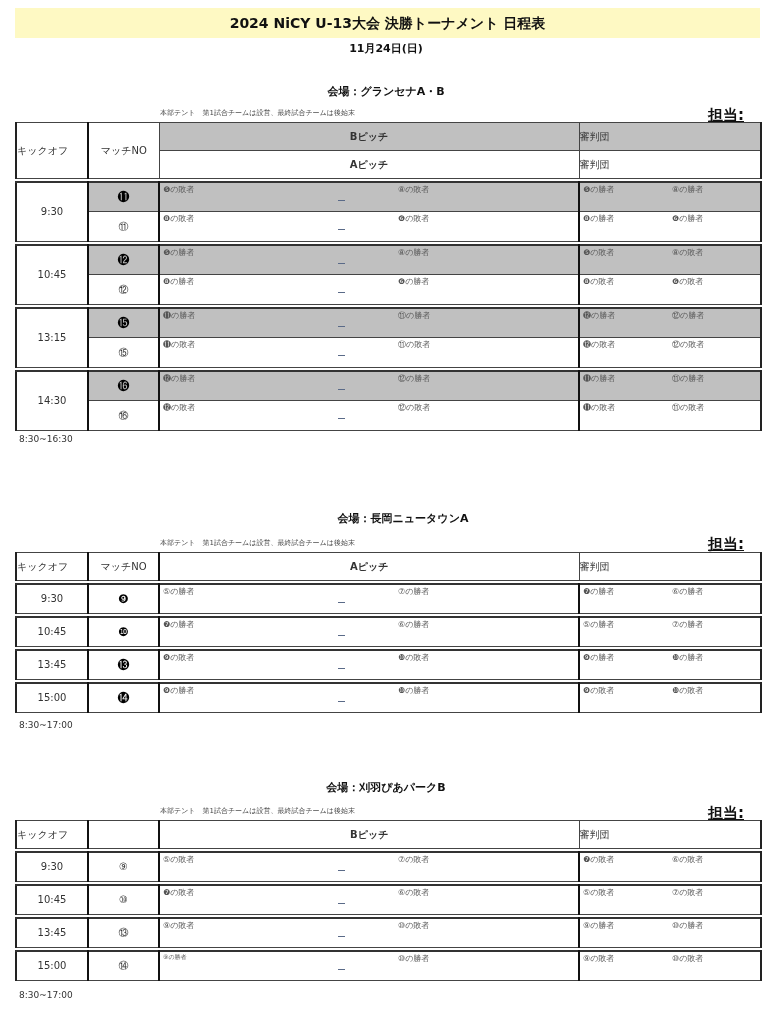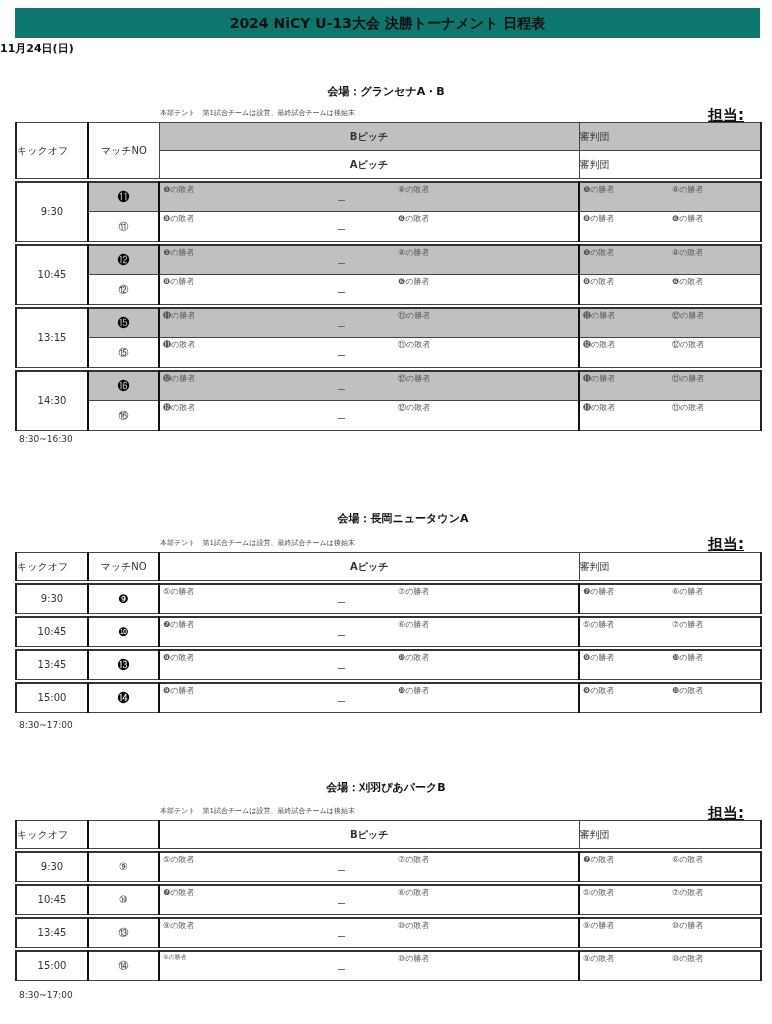--- a/index.html
+++ b/index.html
@@ -3,25 +3,25 @@
 <meta charset="utf-8">
 <style>
   * { box-sizing: border-box; margin: 0; padding: 0; }
   body {
     width: 772px; height: 1024px; background: #ffffff;
     font-family: "DejaVu Sans", "Liberation Sans", sans-serif;
     color: #222; position: relative; overflow: hidden;
   }
   .title-bar {
     position: absolute; left: 15px; top: 8px; width: 745px; height: 30px;
-    background: #0f766e; text-align: center; font-weight: bold; font-size: 14px;
+    background: #fef9c3; text-align: center; font-weight: bold; font-size: 14px;
     line-height: 30px; color: #111;
   }
   .date {
-    position: absolute; left: 0; top: 41px; width: 772px; text-align: left;
+    position: absolute; left: 0; top: 41px; width: 772px; text-align: center;
     font-weight: bold; font-size: 11px; color: #111;
   }
   .venue {
     position: absolute; left: 0; width: 772px; text-align: center;
     font-weight: bold; font-size: 11px; color: #111;
   }
   .note {
     position: absolute; left: 160px; font-size: 7px; color: #444;
   }
   .tanto {

